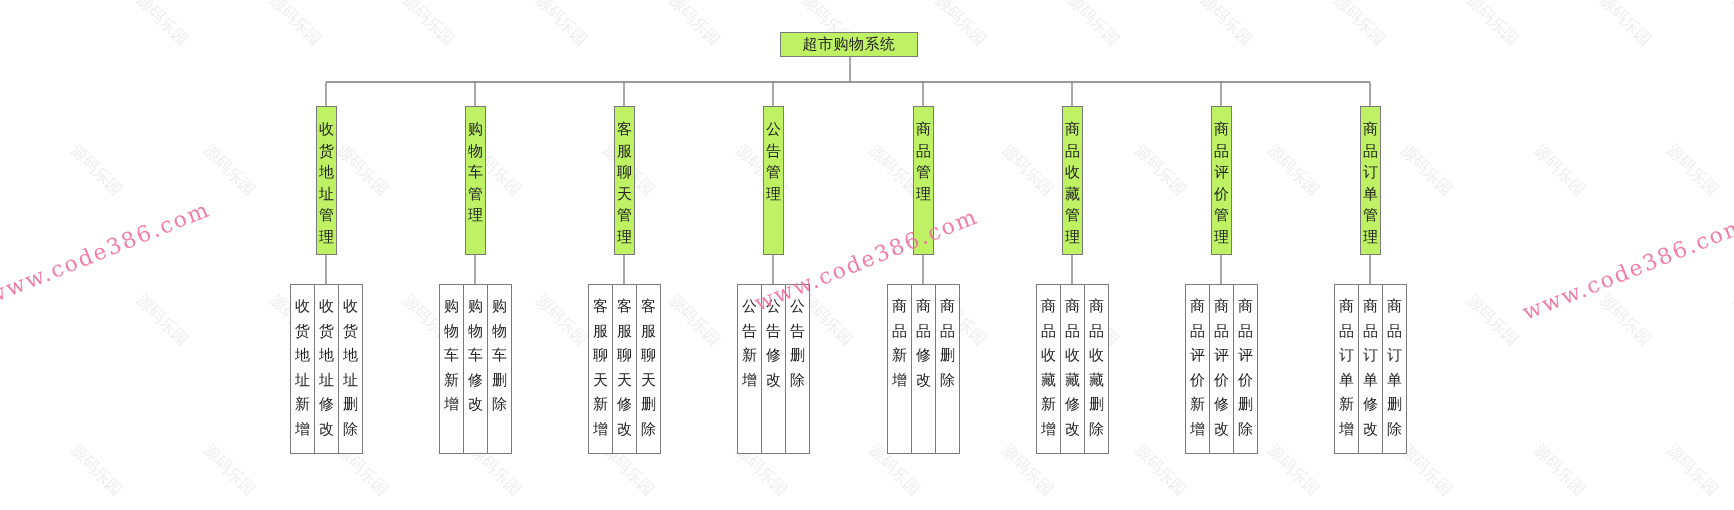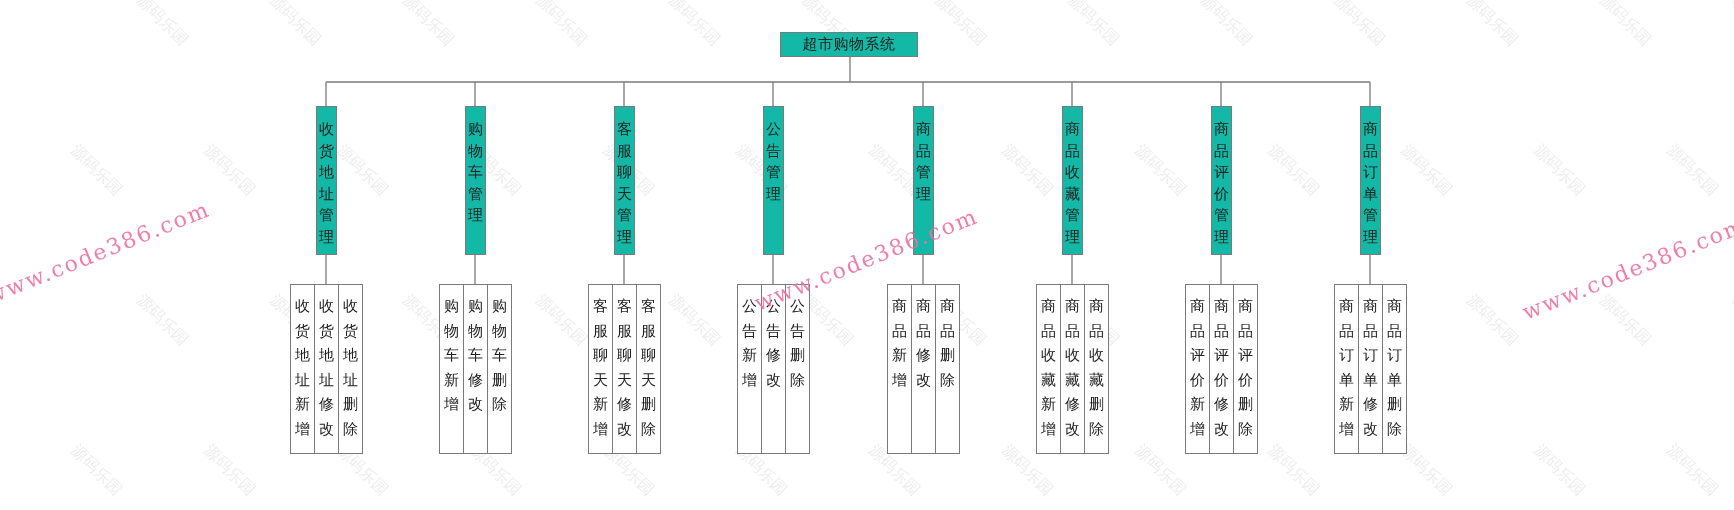--- a/index.html
+++ b/index.html
@@ -1,20 +1,20 @@
 <!DOCTYPE html>
 <html><head>
 <meta charset="utf-8">
 <style>
   html, body { margin:0; padding:0; background:#ffffff; }
   body { width:1734px; height:510px; position:relative; overflow:hidden;
          font-family:"DejaVu Sans","Liberation Sans",sans-serif; color:#222; }
   .canvas { position:absolute; left:0; top:0; width:1734px; height:510px; }
   svg.lines { position:absolute; left:0; top:0; }
-  .box { position:absolute; background:#14b8a6; border:1px solid #7a7a7a; box-sizing:border-box;text-align:right; }
+  .box { position:absolute; background:#bef264; border:1px solid #7a7a7a; box-sizing:border-box;text-align:right; }
   .root { left:780px; top:32px; width:138px; height:25px; font-size:15px;
           display:flex; align-items:center; justify-content:center; letter-spacing:0.5px; }
   .l1 { width:21px; height:149px; top:106px; display:flex; flex-direction:column;
         align-items:center; padding-top:12px; font-size:15px; line-height:21.5px; }
   .leaf-group { position:absolute; top:284px; height:170px; display:flex; }
   .leaf { width:25px; height:170px; border:1px solid #7a7a7a; margin-left:-1px;
           box-sizing:border-box; background:#fff; display:flex; flex-direction:column;
           align-items:center; padding-top:9px; font-size:15px; line-height:24.5px; }
   .leaf:first-child { margin-left:0; }
   .ch { display:block; }

